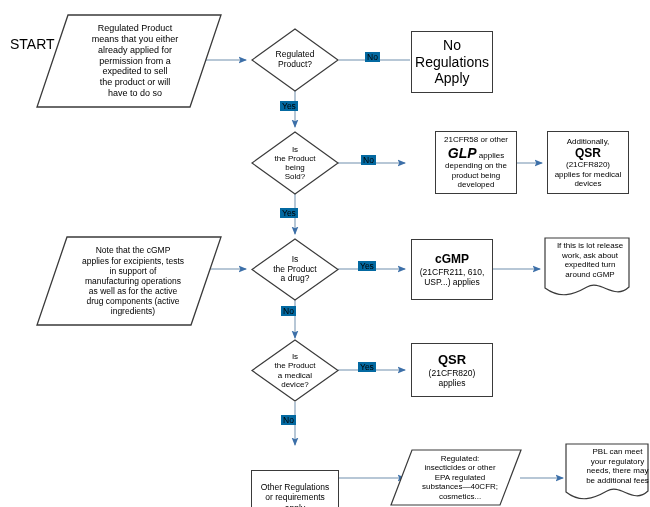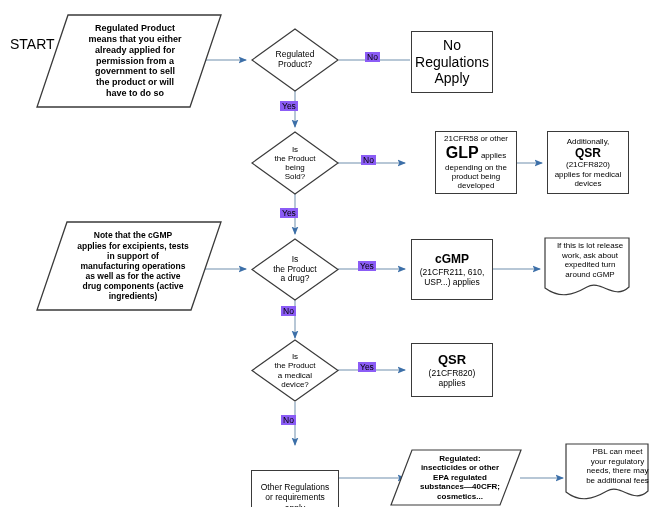--- a/index.html
+++ b/index.html
@@ -51,21 +51,20 @@
     width: 100%;
     height: 100%;
     display: flex;
     align-items: center;
     justify-content: center;
     text-align: center;
     line-height: 1.15;
   }
   .para-wrap {
     position: absolute;
-    font-weight: bold;
   }
   .para-wrap svg {
     position: absolute;
     left: 0;
     top: 0;
     overflow: visible;
   }
   .para-label {
     position: absolute;
     left: 0;
@@ -90,21 +89,21 @@
   .doc-label {
     position: absolute;
     left: 0;
     top: 0;
     width: 100%;
     text-align: center;
     line-height: 1.2;
   }
   .edge-label {
     position: absolute;
-    background: #8b5cf6;
+    background: #0369a1;
     padding: 0 2px;
     white-space: nowrap;
   }
   .start-label {
     position: absolute;
     white-space: nowrap;
   }
   svg.conn {
     position: absolute;
     left: 0;
@@ -165,21 +164,21 @@
   <div class="para-wrap" style="left:36px; top:14px; width:186px; height:94px;">
     <svg width="186" height="94" viewBox="0 0 186 94">
       <polygon points="32,1 185,1 154,93 1,93" fill="#ffffff" stroke="#3a3a3a" stroke-width="1.3"></polygon>
     </svg>
     <div class="para-label" style="font-size:9px; padding-left:6px;">
       <div>
         <div>Regulated Product</div>
         <div>means that you either</div>
         <div>already applied for</div>
         <div>permission from a</div>
-        <div>government to sell</div>
+        <div>expedited to sell</div>
         <div>the product or will</div>
         <div>have to do so</div>
       </div>
     </div>
   </div>
 
   <div class="diamond-wrap" style="left:251px; top:28px; width:88px; height:64px;">
     <svg width="88" height="64" viewBox="0 0 88 64">
       <polygon points="44,1 87,32 44,63 1,32" fill="#ffffff" stroke="#3a3a3a" stroke-width="1.2"></polygon>
     </svg>
@@ -217,39 +216,39 @@
   </div>
 
   <div class="edge-label" style="left:361px; top:155px; font-size:8.5px;">No</div>
 
   <div class="edge-label" style="left:280px; top:208px; font-size:8.5px;">Yes</div>
 
   <div class="node rect" style="left:411px; top:131px; width:82px; height:63px; font-size:8px;margin-left:24px;">
     <div class="txt">
       <div>21CFR58 or other</div>
       <div>
-        <span class="big" style="font-size:16px;">GLP</span><span> applies</span>
+        <span class="big" style="font-size:14px;font-style:italic;">GLP</span><span> applies</span>
       </div>
       <div>depending on the</div>
       <div>product being</div>
       <div>developed</div>
     </div>
   </div>
 
   <div class="node rect" style="left:547px; top:131px; width:82px; height:63px; font-size:8px;">
     <div class="txt">
       <div>Additionally,</div>
       <div class="big" style="font-size:12px;">QSR</div>
       <div>(21CFR820)</div>
       <div>applies for medical</div>
       <div>devices</div>
     </div>
   </div>
 
-  <div class="para-wrap" style="left:36px; top:221px; width:186px; height:90px;">
+  <div class="para-wrap" style="left:36px; top:236px; width:186px; height:90px;">
     <svg width="186" height="90" viewBox="0 0 186 90">
       <polygon points="31,1 185,1 155,89 1,89" fill="#ffffff" stroke="#3a3a3a" stroke-width="1.3"></polygon>
     </svg>
     <div class="para-label" style="font-size:8.5px; padding-left:4px;">
       <div>
         <div>Note that the cGMP</div>
         <div>applies for excipients, tests</div>
         <div>in support of</div>
         <div>manufacturing operations</div>
         <div>as well as for the active</div>

